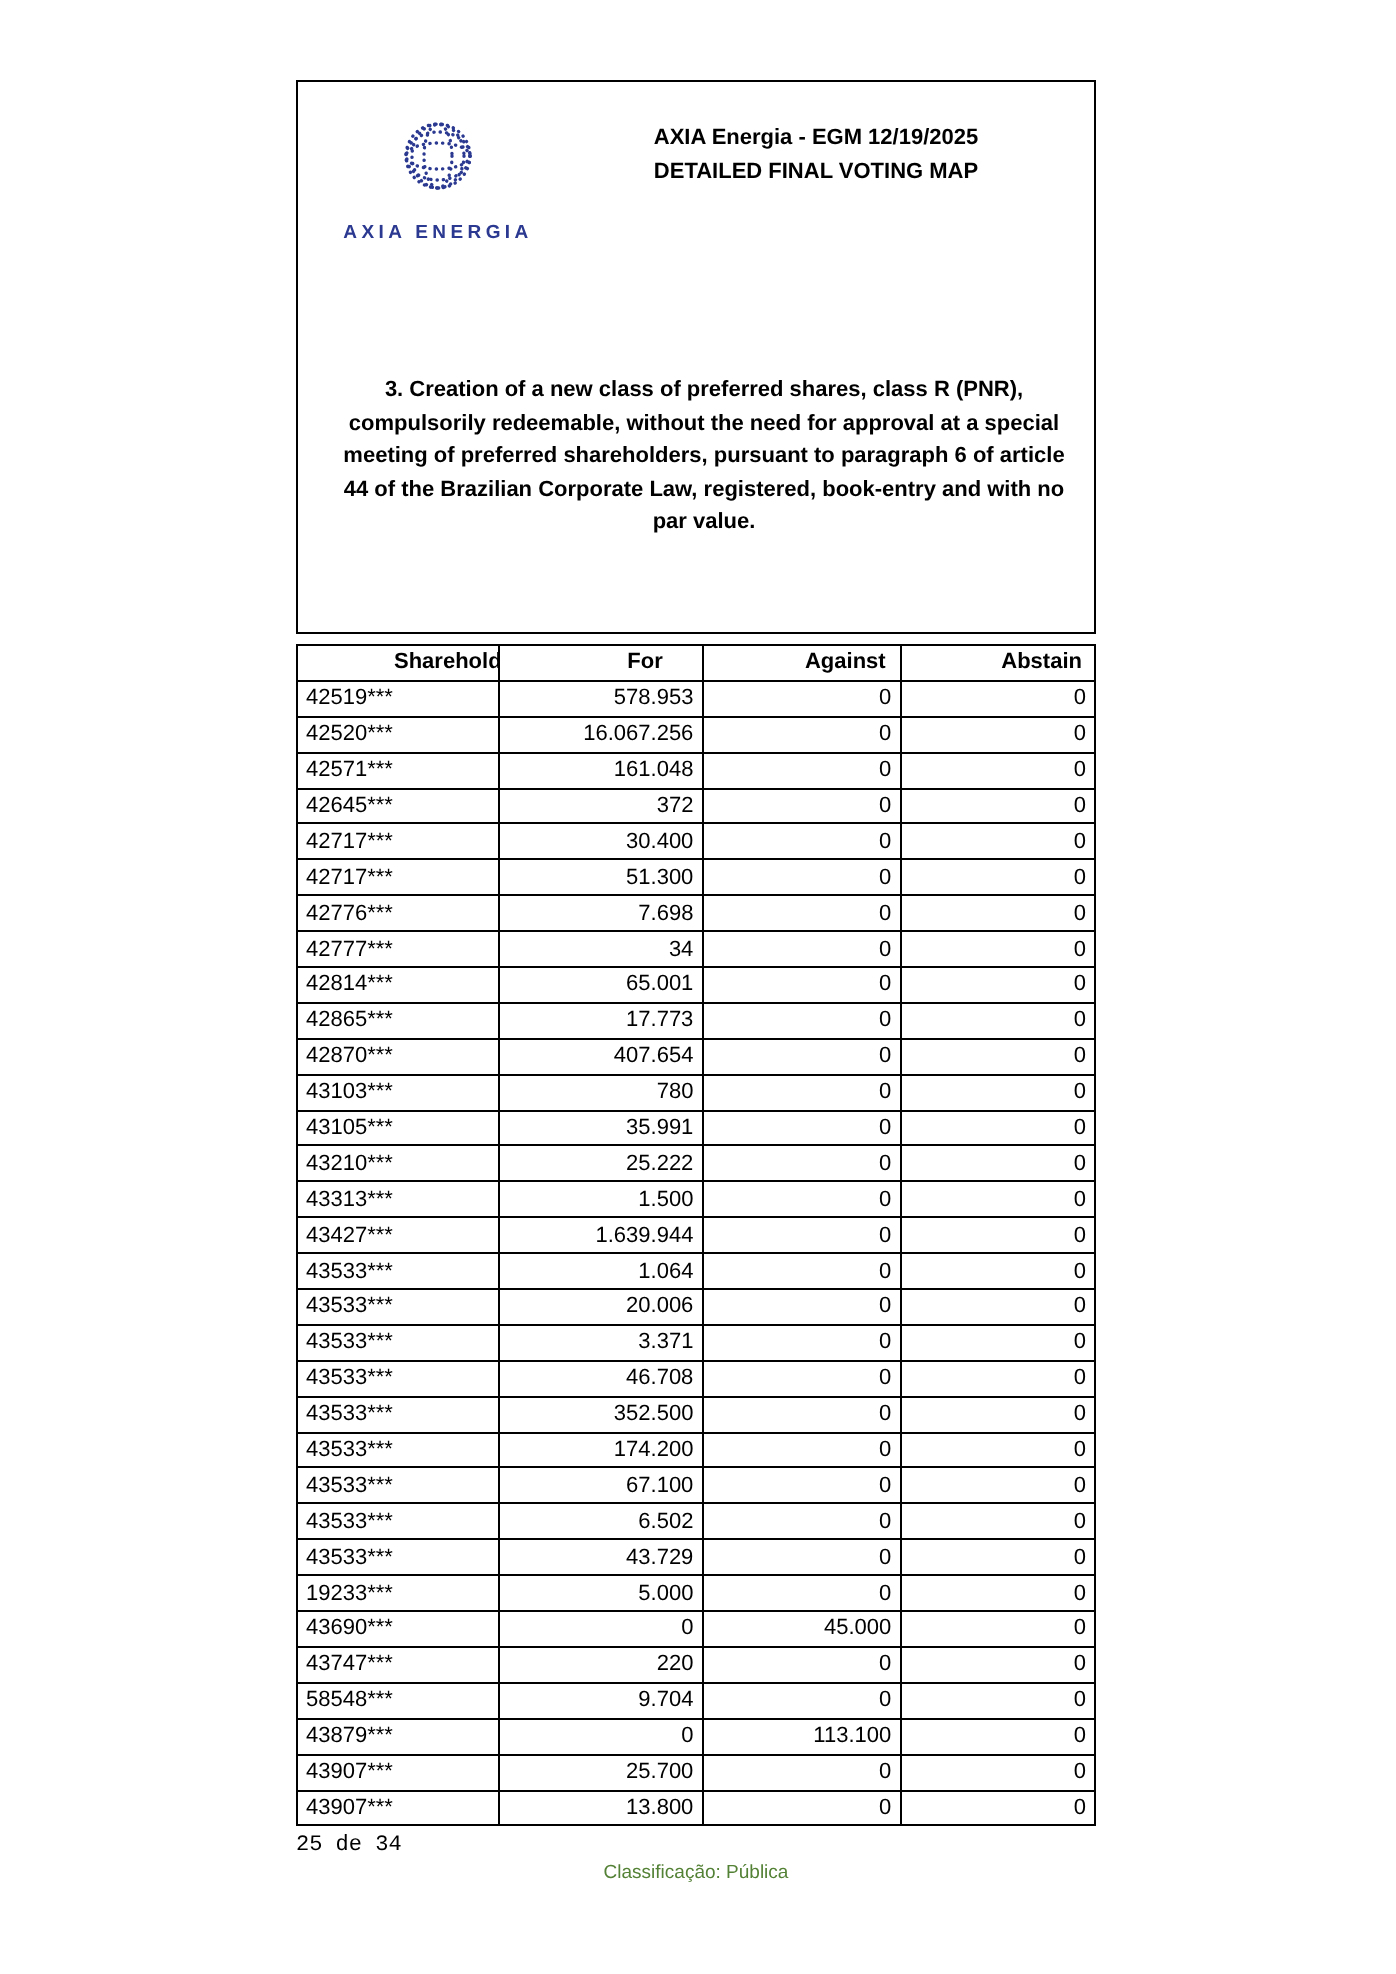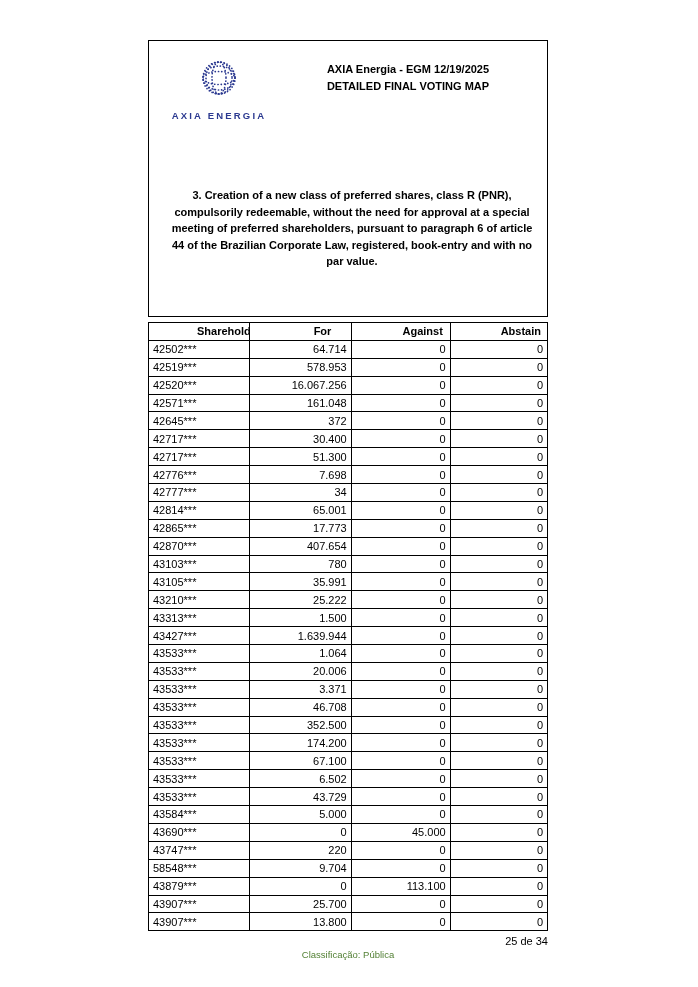--- a/index.html
+++ b/index.html
@@ -71,23 +71,24 @@
     padding: 1px 4px;
     height: 14.9px;
     overflow: hidden;
     white-space: nowrap;
   }
   table.votes th { font-weight: bold; text-align: center; padding-left: 48px; }
   td.num { text-align: right; }
   td.shareholder { text-align: left; }
   .footer-page {
     margin-top: 4px;
-    text-align: right;
+    text-align: left;
     font-size: 11px;
     color: #000;
+    font-family: Liberation Mono, monospace;
   }
   .footer-class {
     text-align: center;
     font-size: 9.5px;
     color: #538135;
     margin-top: 2px;
   }
 </style>
 </head>
 <body>
@@ -128,26 +129,20 @@
     <thead>
       <tr>
         <th>Shareholder</th>
         <th>For</th>
         <th>Against</th>
         <th>Abstain</th>
       </tr>
     </thead>
     <tbody>
         <tr>
-          <td class="shareholder">42502***</td>
-          <td class="num">64.714</td>
-          <td class="num">0</td>
-          <td class="num">0</td>
-        </tr>
-        <tr>
           <td class="shareholder">42519***</td>
           <td class="num">578.953</td>
           <td class="num">0</td>
           <td class="num">0</td>
         </tr>
         <tr>
           <td class="shareholder">42520***</td>
           <td class="num">16.067.256</td>
           <td class="num">0</td>
           <td class="num">0</td>
@@ -284,21 +279,21 @@
           <td class="num">0</td>
           <td class="num">0</td>
         </tr>
         <tr>
           <td class="shareholder">43533***</td>
           <td class="num">43.729</td>
           <td class="num">0</td>
           <td class="num">0</td>
         </tr>
         <tr>
-          <td class="shareholder">43584***</td>
+          <td class="shareholder">19233***</td>
           <td class="num">5.000</td>
           <td class="num">0</td>
           <td class="num">0</td>
         </tr>
         <tr>
           <td class="shareholder">43690***</td>
           <td class="num">0</td>
           <td class="num">45.000</td>
           <td class="num">0</td>
         </tr>

